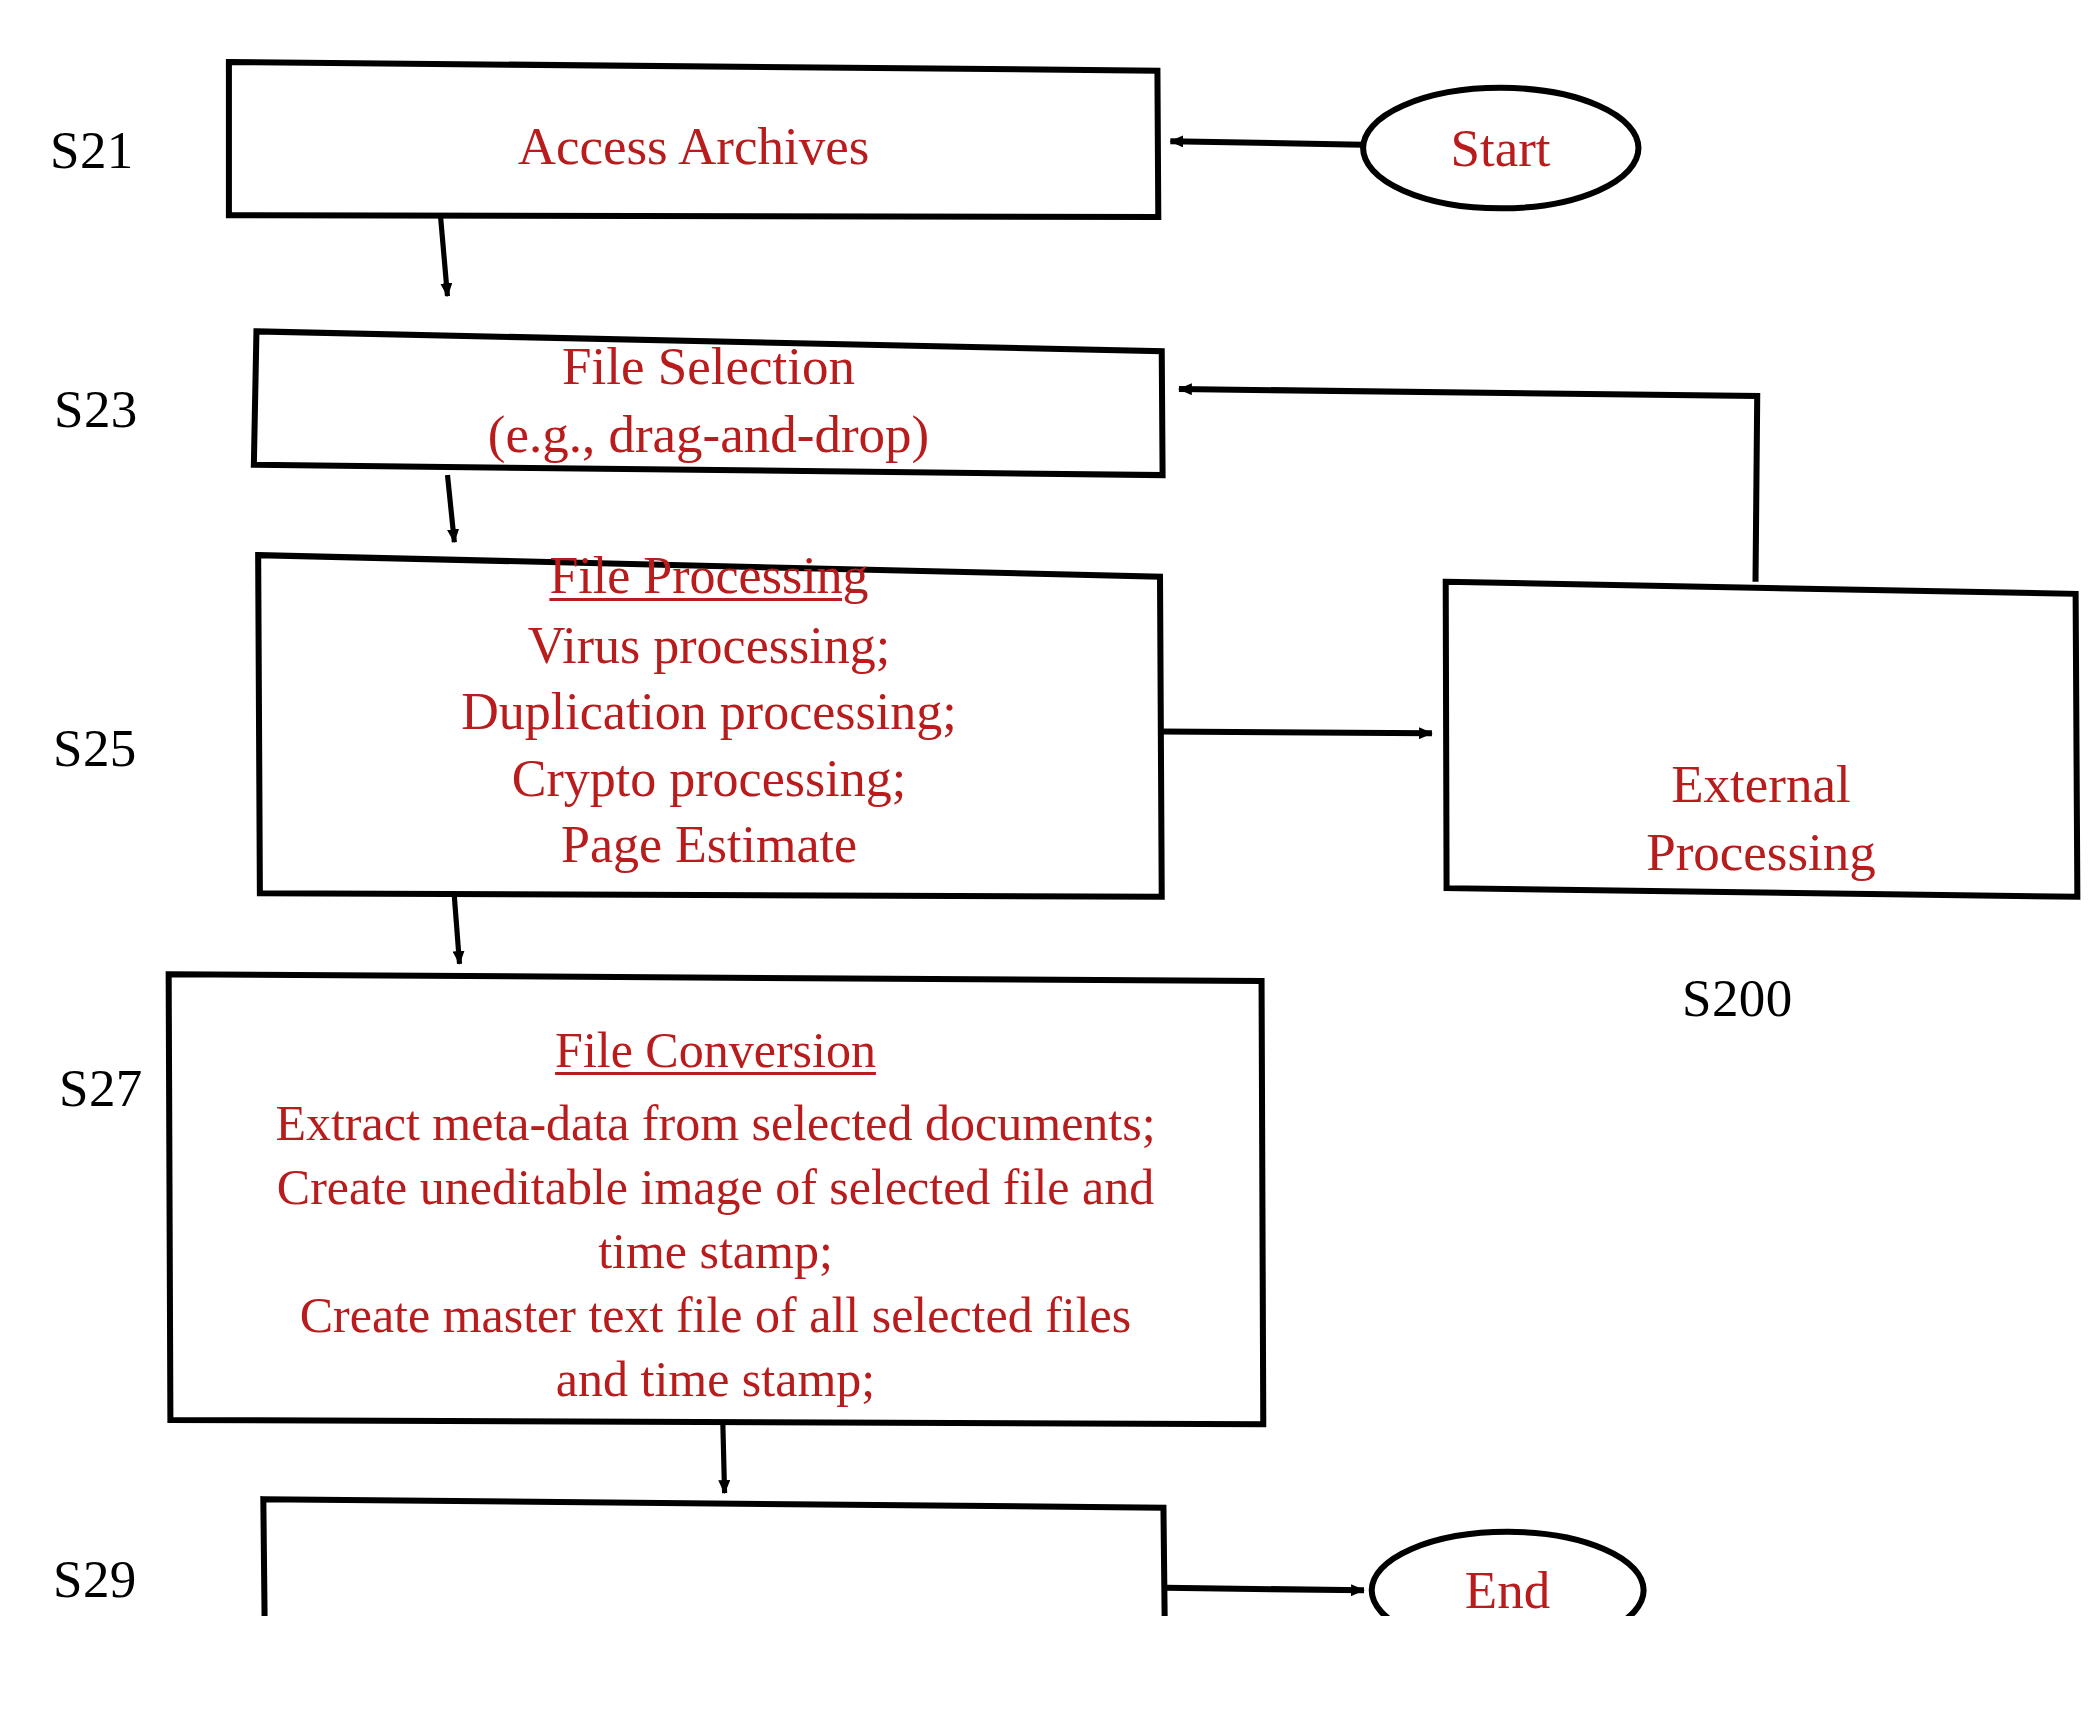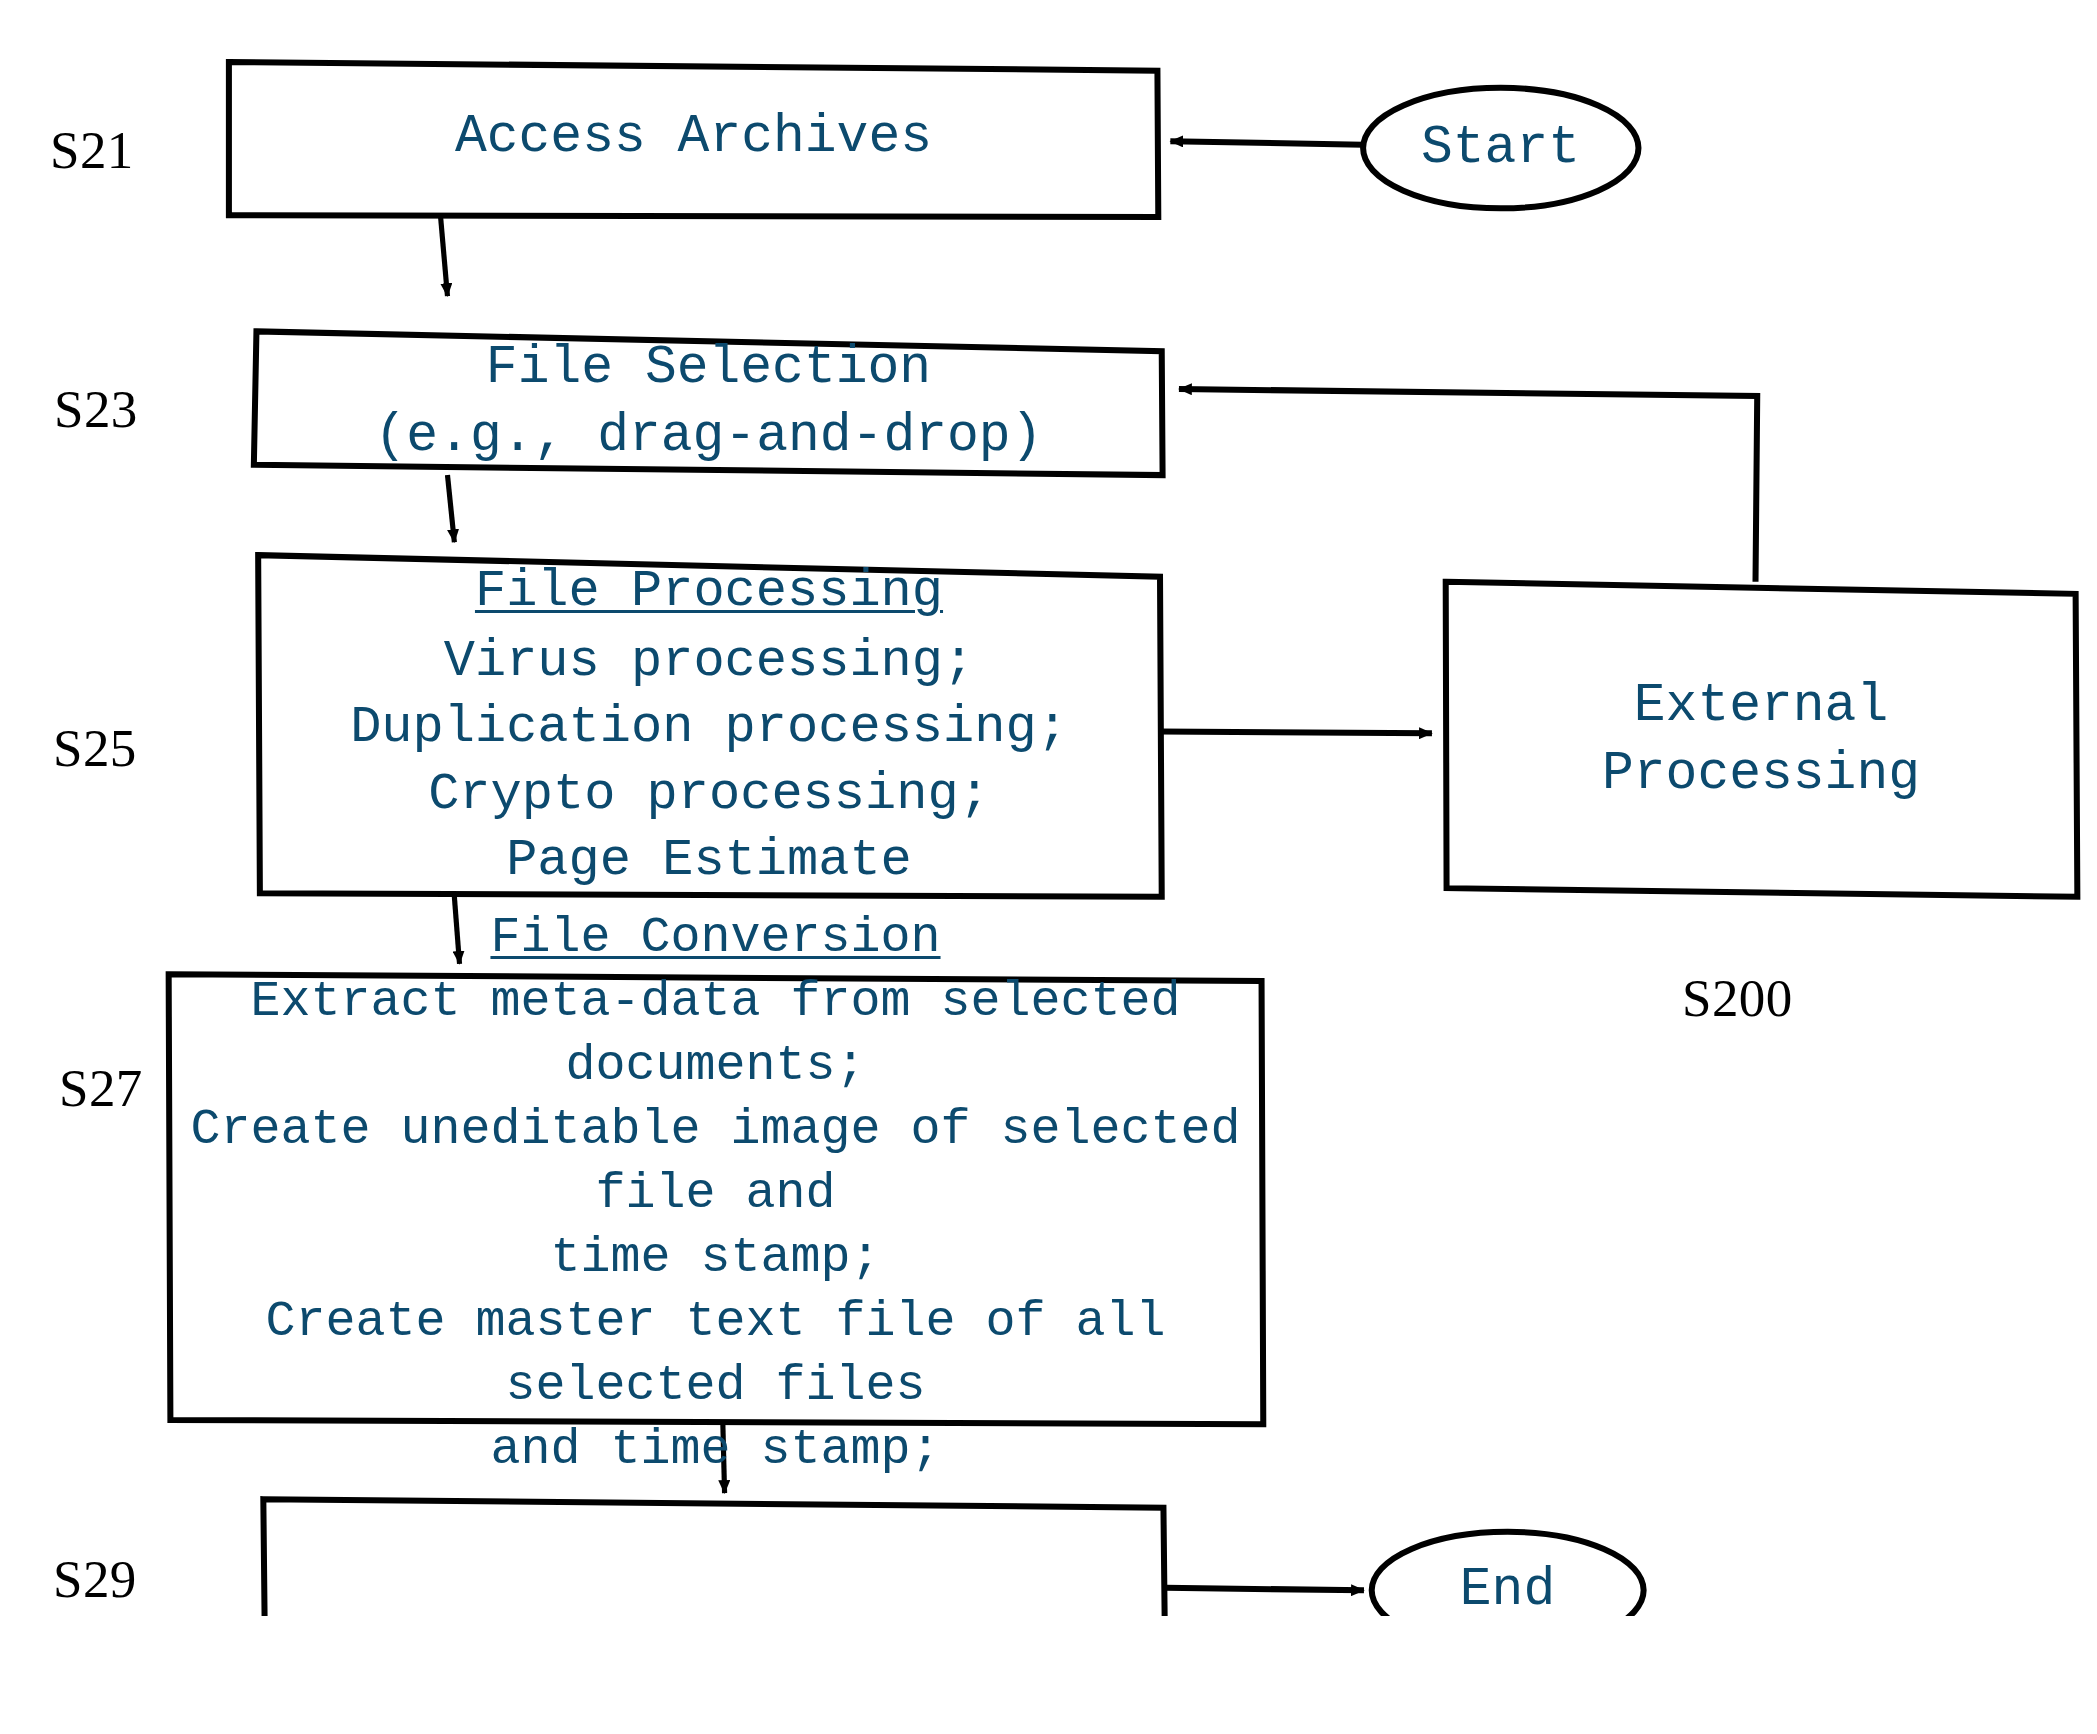--- a/index.html
+++ b/index.html
@@ -21,26 +21,25 @@
     left: 0;
     top: 0;
     width: 2098px;
     height: 1735px;
   }
   .node-text {
     position: absolute;
     display: flex;
     flex-direction: column;
     align-items: center;
-    justify-content: center;
+    justify-content: flex-end;
     text-align: center;
-    color: #0c4a6e;
+    color: #b91c1c;
     line-height: 1.28;
     pointer-events: none;
-    font-family: Liberation Mono, monospace;
   }
   .step-label {
     position: absolute;
     font-size: 53px;
     letter-spacing: 0.4px;
     color: #000;
   }
   .box-title {
     text-decoration: underline;
     text-underline-offset: 5.2px;
@@ -114,21 +113,21 @@
 
   <div class="node-text t62" style="left:229px; top:95px; width:929px; height:86px;">
     <div>Access Archives</div>
   </div>
 
   <div class="node-text t62" style="left:256px; top:336px; width:905px; height:133px;">
     <div>File Selection</div>
     <div>(e.g., drag-and-drop)</div>
   </div>
 
-  <div class="node-text t60" style="left:258px; top:559px; width:902px; height:336px;">
+  <div class="node-text t60" style="left:258px; top:543px; width:902px; height:336px;">
     <div class="box-title">File Processing</div>
     <div class="line-spacer"></div>
     <div>Virus processing;</div>
     <div>Duplication processing;</div>
     <div>Crypto processing;</div>
     <div>Page Estimate</div>
   </div>
 
   <div class="node-text t62" style="left:1447px; top:594px; width:628px; height:293px;">
     <div>External</div>

